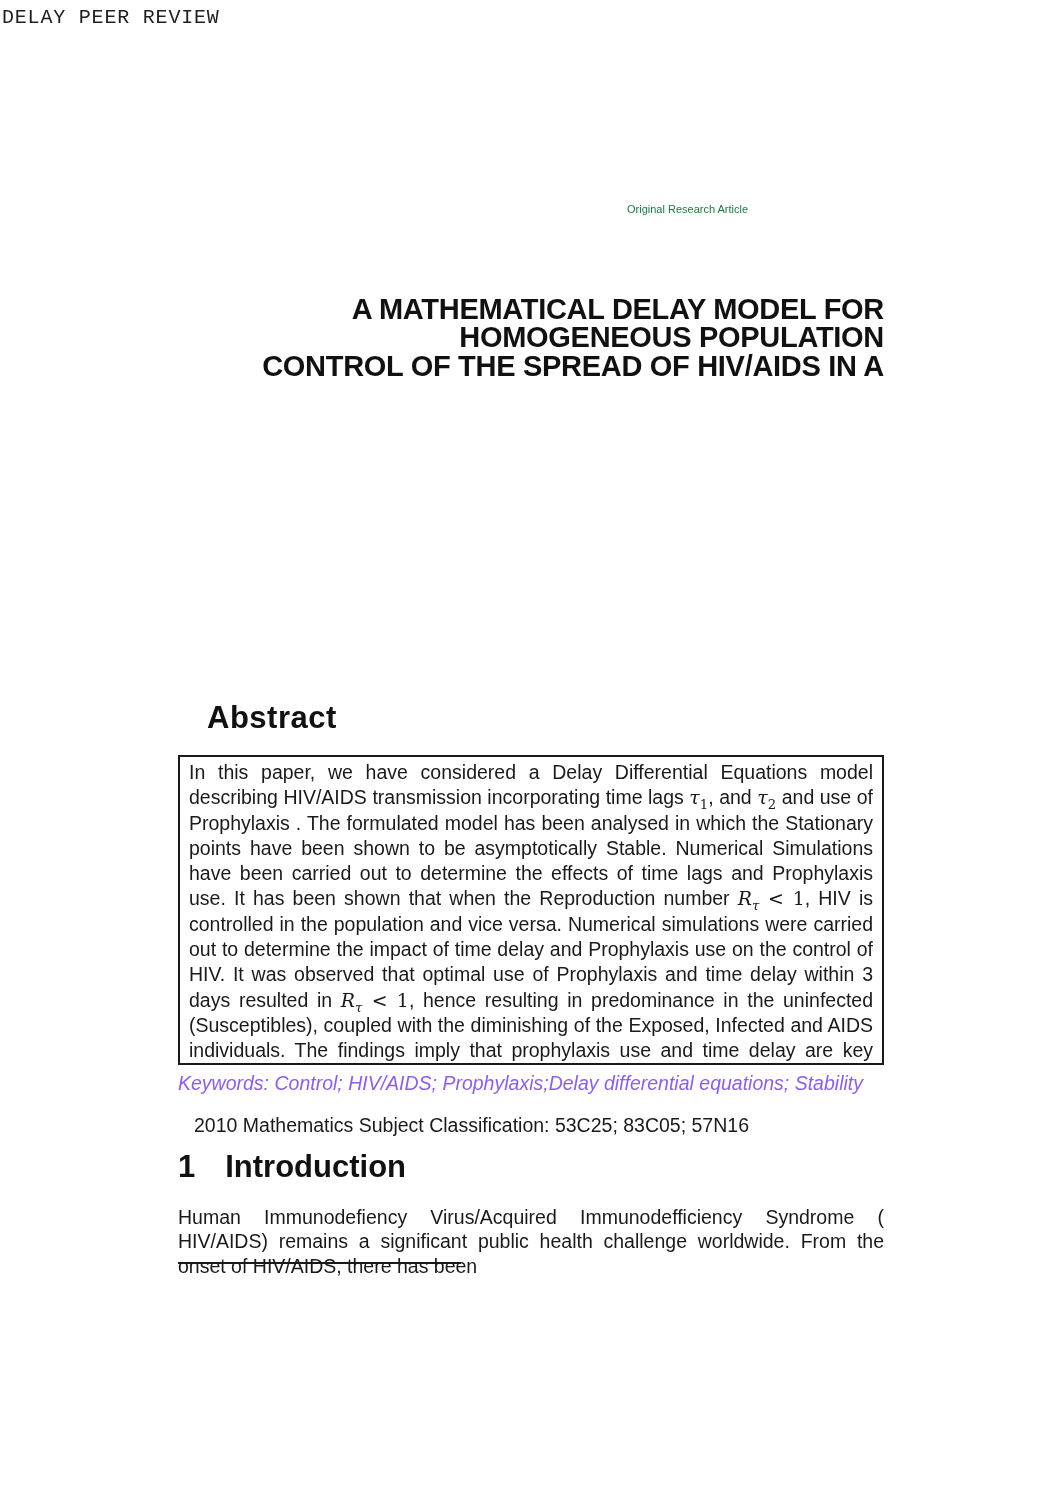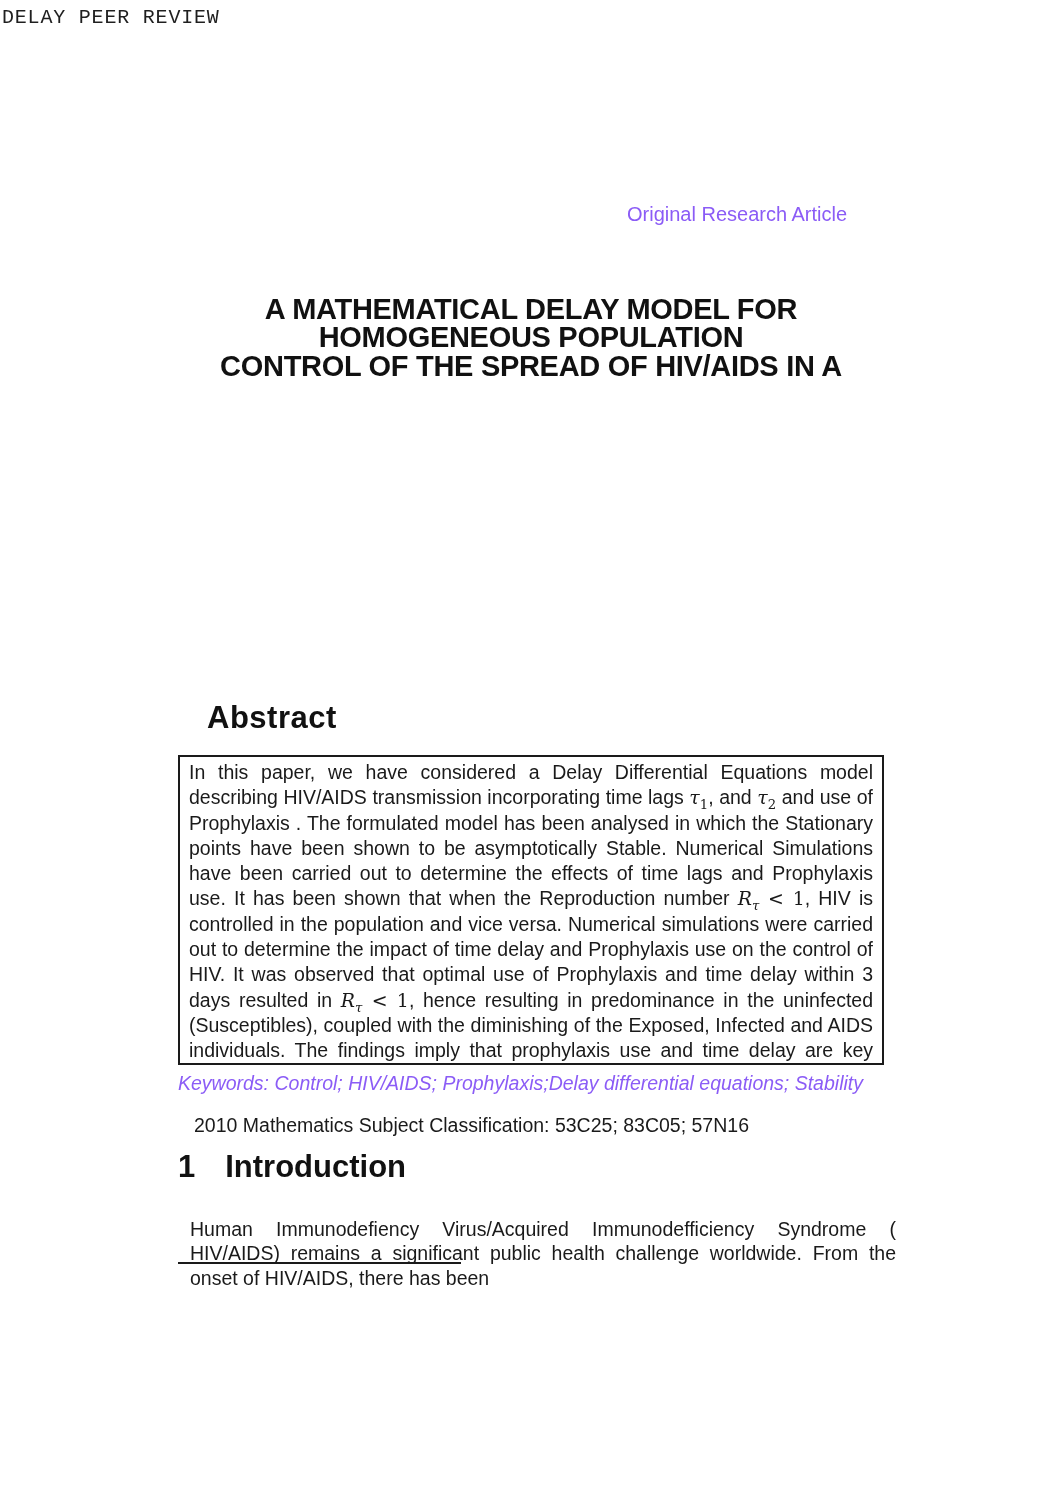--- a/index.html
+++ b/index.html
@@ -17,29 +17,29 @@
     top: 6px; left: 2px;
     font-family: "Liberation Mono", "DejaVu Sans Mono", monospace;
     font-size: 20px;
     letter-spacing: 0.8px;
     color: #1f1f1f;
     white-space: pre;
   }
   .article-type {
     position: absolute;
     top: 203px; left: 627px;
-    font-size: 20px;
-    color: #8b5cf6;
+    font-size: 11px;
+    color: #15803d;
   }
   .title {
     position: absolute;
     top: 295px; left: 178px;
     width: 706px;
     margin: 0;
-    text-align: center;
+    text-align: right;
     font-size: 29px;
     font-weight: bold;
     line-height: 28.3px;
     letter-spacing: -0.3px;
     color: #111111;
   }
   .title-line { display: block; }
   .abstract-heading {
     position: absolute;
     top: 700px; left: 207px;
@@ -110,21 +110,21 @@
     font-size: 31px;
     font-weight: bold;
     color: #111111;
     line-height: 1.15;
   }
   .sec-num { display: inline-block; margin-right: 30px; }
   .intro-paragraph {
     position: absolute;
     top: 1205px; left: 178px;
     width: 706px;
-    margin: 12px;
+    margin: 0;
     font-size: 19.5px;
     line-height: 24.3px;
     text-align: justify;
     color: #1a1a1a;
   }
   .footnote-rule {
     position: absolute;
     top: 1262px; left: 178px;
     width: 283px;
     height: 2px;

